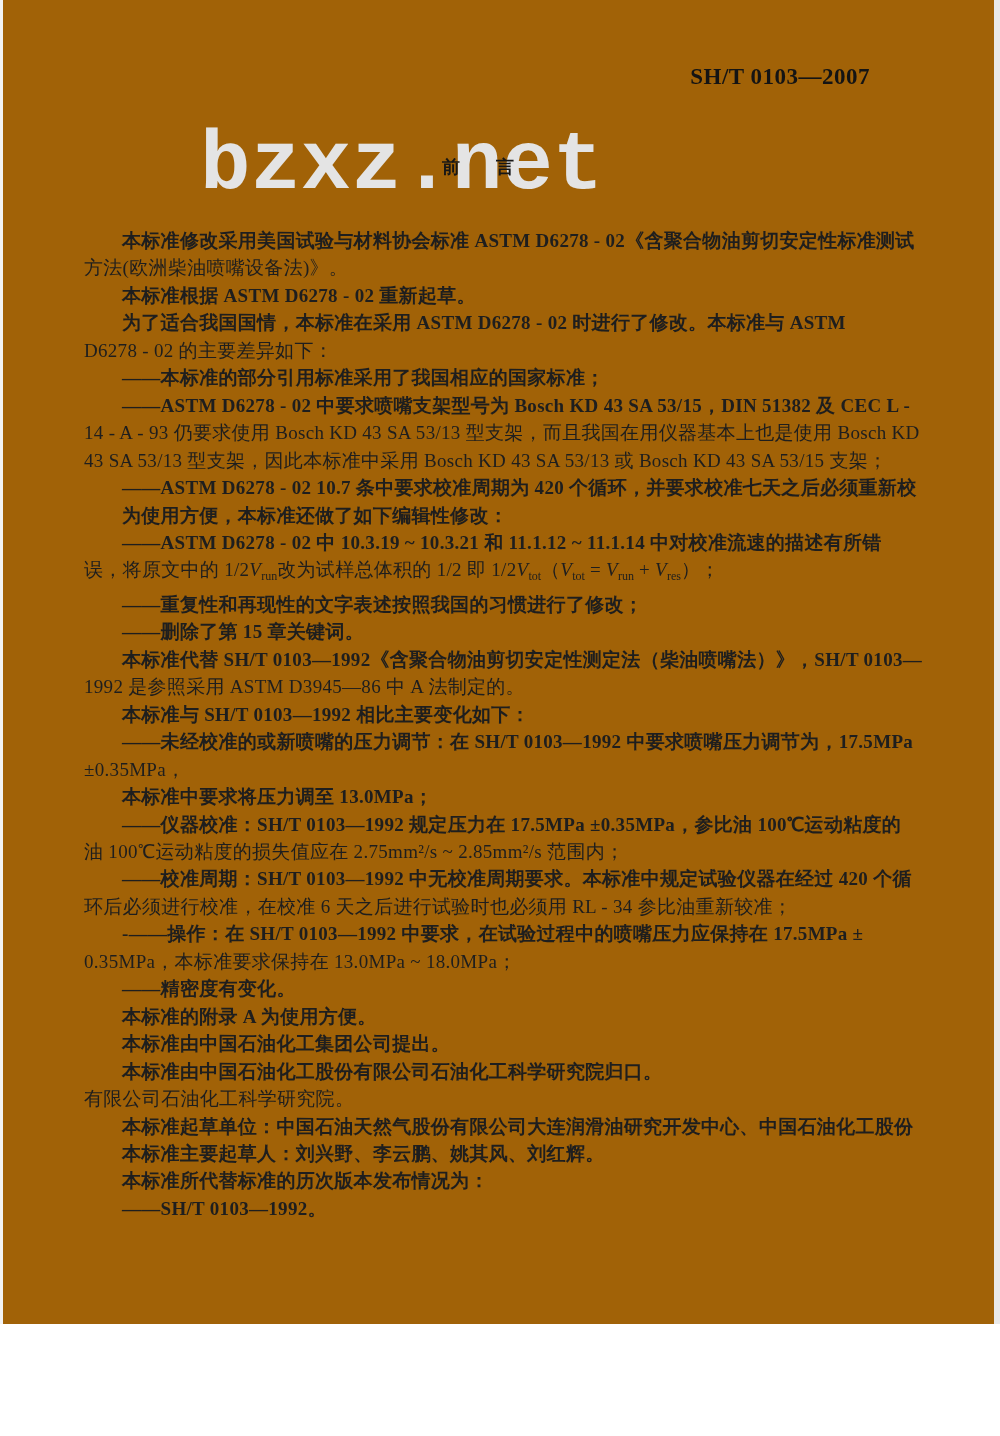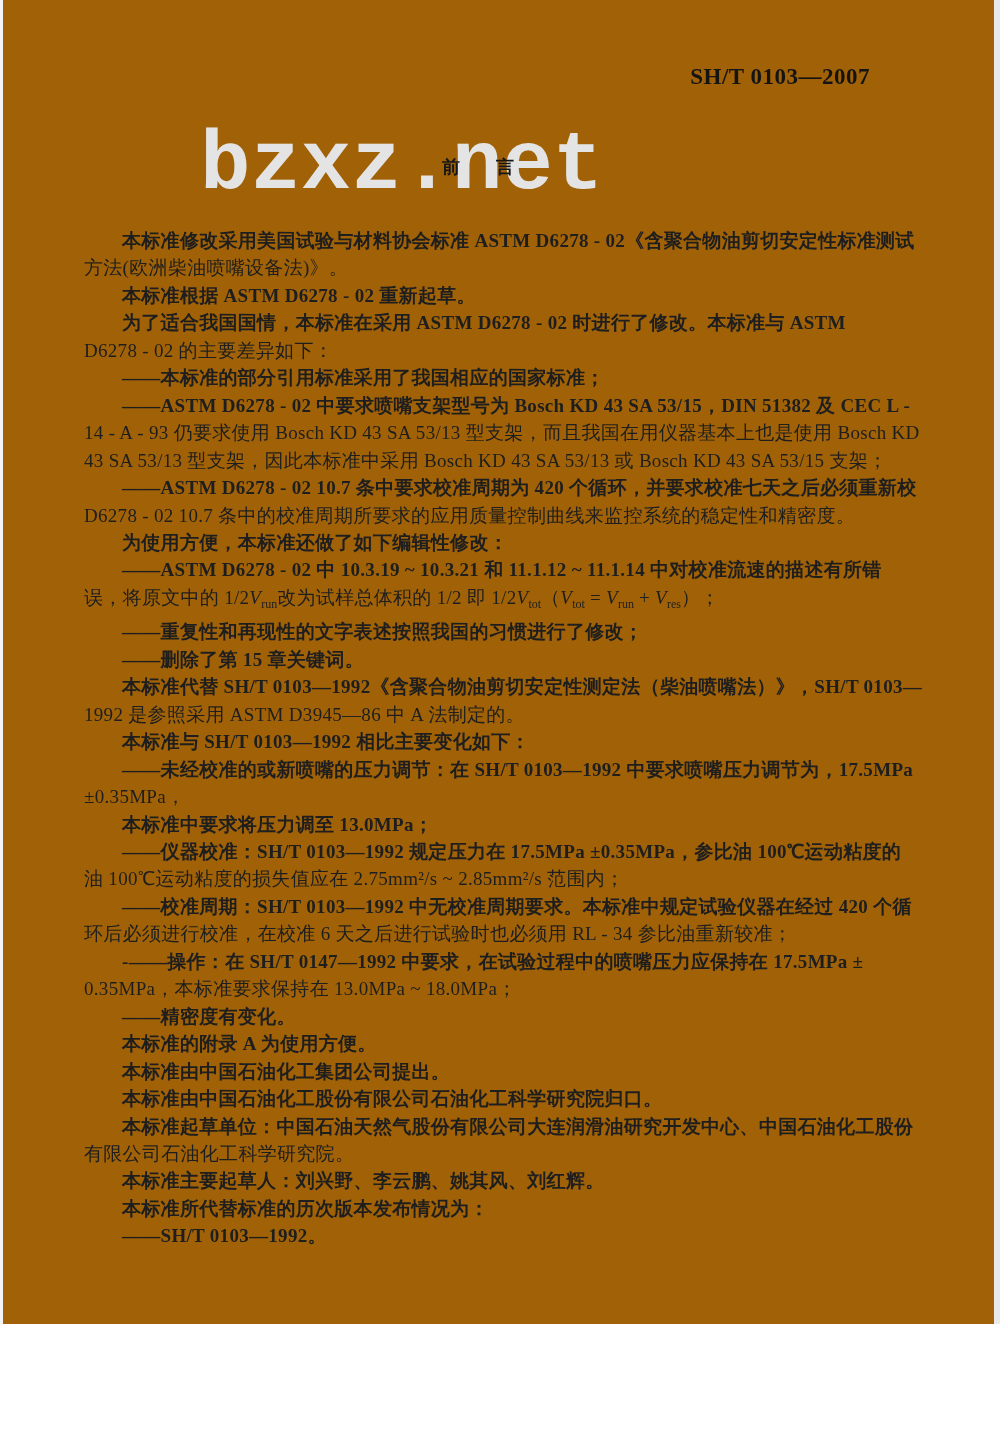--- a/index.html
+++ b/index.html
@@ -74,42 +74,41 @@
       <div class="line indent"><span>本标准修改采用美国试验与材料协会标准 ASTM D6278 - 02《含聚合物油剪切安定性标准测试</span></div>
       <div class="line"><span>方法(欧洲柴油喷嘴设备法)》。</span></div>
       <div class="line indent"><span>本标准根据 ASTM D6278 - 02 重新起草。</span></div>
       <div class="line indent"><span>为了适合我国国情，本标准在采用 ASTM D6278 - 02 时进行了修改。本标准与 ASTM</span></div>
       <div class="line"><span>D6278 - 02 的主要差异如下：</span></div>
       <div class="line indent"><span>——本标准的部分引用标准采用了我国相应的国家标准；</span></div>
       <div class="line indent"><span>——ASTM D6278 - 02 中要求喷嘴支架型号为 Bosch KD 43 SA 53/15，DIN 51382 及 CEC L -</span></div>
       <div class="line"><span>14 - A - 93 仍要求使用 Bosch KD 43 SA 53/13 型支架，而且我国在用仪器基本上也是使用 Bosch KD</span></div>
       <div class="line"><span>43 SA 53/13 型支架，因此本标准中采用 Bosch KD 43 SA 53/13 或 Bosch KD 43 SA 53/15 支架；</span></div>
       <div class="line indent"><span>——ASTM D6278 - 02 10.7 条中要求校准周期为 420 个循环，并要求校准七天之后必须重新校</span></div>
-      <div class="line"><span>D6278 - 02 10.7 条中的校准周期所要求的应用质量控制曲线来监控系统的稳定性和精密度。</span></div>
       <div class="line indent"><span>为使用方便，本标准还做了如下编辑性修改：</span></div>
       <div class="line indent"><span>——ASTM D6278 - 02 中 10.3.19 ~ 10.3.21 和 11.1.12 ~ 11.1.14 中对校准流速的描述有所错</span></div>
       <div class="line"><span>误，将原文中的 1/2</span><span class="vital">V</span><span class="subscript">run</span><span>改为试样总体积的 1/2 即 1/2</span><span class="vital">V</span><span class="subscript">tot</span><span>（</span><span class="vital">V</span><span class="subscript">tot</span><span> = </span><span class="vital">V</span><span class="subscript">run</span><span> + </span><span class="vital">V</span><span class="subscript">res</span><span>）；</span></div>
       <div class="line indent"><span>——重复性和再现性的文字表述按照我国的习惯进行了修改；</span></div>
       <div class="line indent"><span>——删除了第 15 章关键词。</span></div>
       <div class="line indent"><span>本标准代替 SH/T 0103—1992《含聚合物油剪切安定性测定法（柴油喷嘴法）》，SH/T 0103—</span></div>
       <div class="line"><span>1992 是参照采用 ASTM D3945—86 中 A 法制定的。</span></div>
       <div class="line indent"><span>本标准与 SH/T 0103—1992 相比主要变化如下：</span></div>
       <div class="line indent"><span>——未经校准的或新喷嘴的压力调节：在 SH/T 0103—1992 中要求喷嘴压力调节为，17.5MPa</span></div>
       <div class="line"><span>±0.35MPa，</span></div>
       <div class="line indent"><span>本标准中要求将压力调至 13.0MPa；</span></div>
       <div class="line indent"><span>——仪器校准：SH/T 0103—1992 规定压力在 17.5MPa ±0.35MPa，参比油 100℃运动粘度的</span></div>
       <div class="line"><span>油 100℃运动粘度的损失值应在 2.75mm²/s ~ 2.85mm²/s 范围内；</span></div>
       <div class="line indent"><span>——校准周期：SH/T 0103—1992 中无校准周期要求。本标准中规定试验仪器在经过 420 个循</span></div>
       <div class="line"><span>环后必须进行校准，在校准 6 天之后进行试验时也必须用 RL - 34 参比油重新较准；</span></div>
-      <div class="line indent"><span>-——操作：在 SH/T 0147—1992 中要求，在试验过程中的喷嘴压力应保持在 17.5MPa ±</span></div>
+      <div class="line indent"><span>-——操作：在 SH/T 0103—1992 中要求，在试验过程中的喷嘴压力应保持在 17.5MPa ±</span></div>
       <div class="line"><span>0.35MPa，本标准要求保持在 13.0MPa ~ 18.0MPa；</span></div>
       <div class="line indent"><span>——精密度有变化。</span></div>
       <div class="line indent"><span>本标准的附录 A 为使用方便。</span></div>
       <div class="line indent"><span>本标准由中国石油化工集团公司提出。</span></div>
       <div class="line indent"><span>本标准由中国石油化工股份有限公司石油化工科学研究院归口。</span></div>
+      <div class="line"><span>有限公司石油化工科学研究院。</span></div>
       <div class="line indent"><span>本标准起草单位：中国石油天然气股份有限公司大连润滑油研究开发中心、中国石油化工股份</span></div>
-      <div class="line"><span>有限公司石油化工科学研究院。</span></div>
       <div class="line indent"><span>本标准主要起草人：刘兴野、李云鹏、姚其风、刘红辉。</span></div>
       <div class="line indent"><span>本标准所代替标准的历次版本发布情况为：</span></div>
       <div class="line indent"><span>——SH/T 0103—1992。</span></div>
     </div>
 
 </div>
 
 </body></html>

